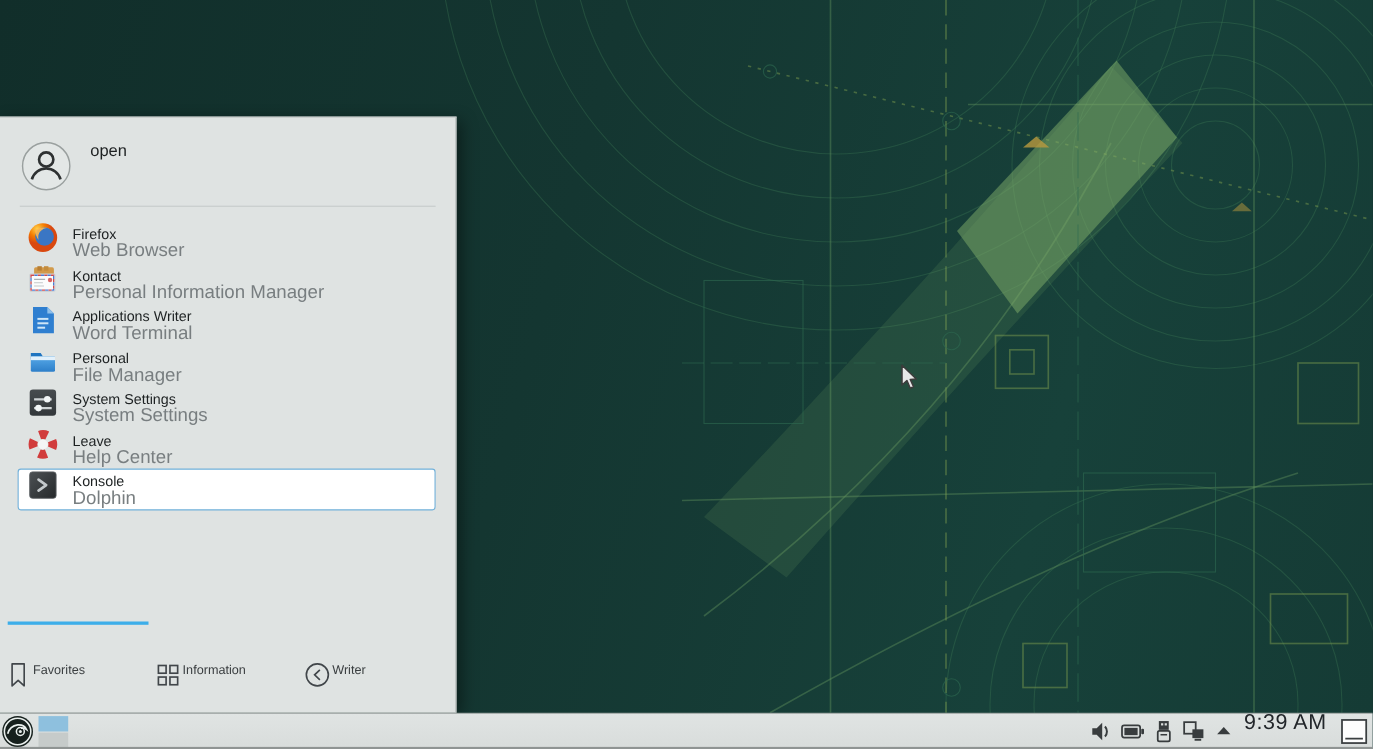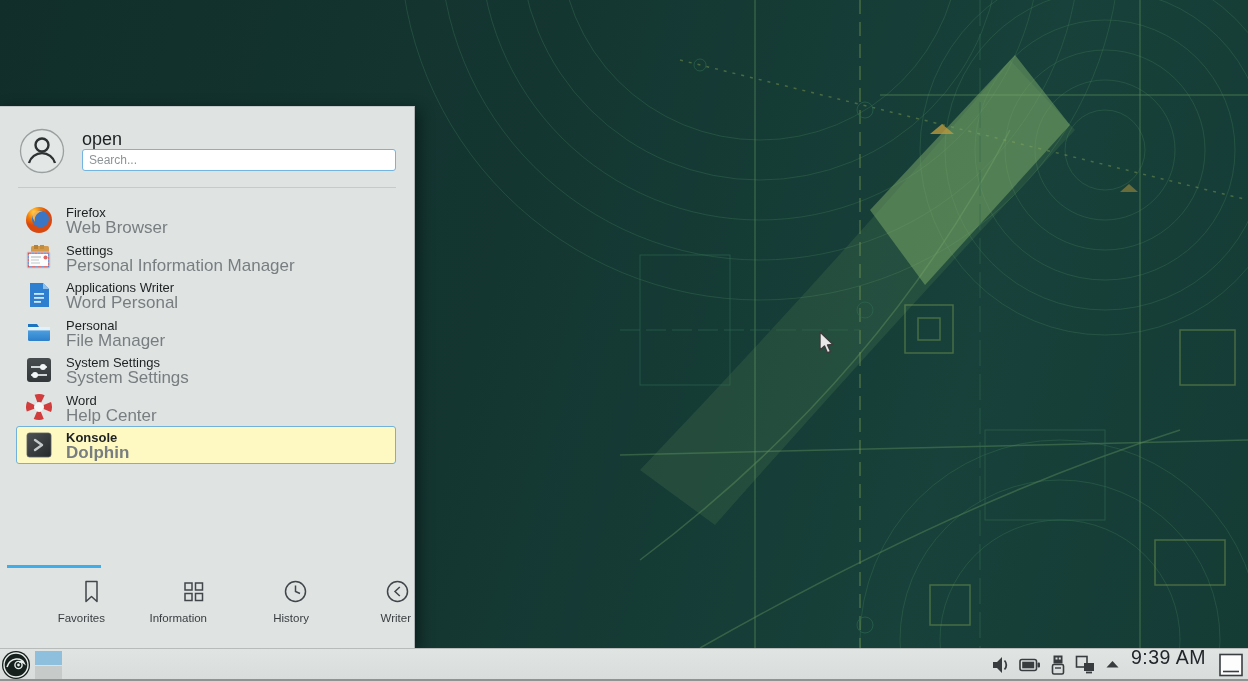--- a/index.html
+++ b/index.html
@@ -13,36 +13,36 @@
     background:linear-gradient(105deg,#112e2a 0%,#143631 40%,#17413a 75%,#153b35 100%);}
   .desktop svg{position:absolute;left:0;top:0;}
   
   .launcher{
     position:absolute;left:0;top:106px;width:415px;height:542px;
     background:#dfe3e2;border-right:1px solid #aeb4b4;border-top:1px solid #c2c7c7;
     box-shadow:4px 4px 14px rgba(0,0,0,.45);box-sizing:border-box;
   }
   .header{position:absolute;left:0;top:0;width:100%;height:80px;}
   .avatar{position:absolute;left:19px;top:21px;}
-  .username{position:absolute;left:82px;top:22px;font-size:18px;color:#1d2021;}
+  .username{position:absolute;left:82px;top:22px;font-size:15px;color:#1d2021;}
   .search{position:absolute;left:82px;top:42px;width:300px;height:20px;
     background:#fff;border:1.5px solid #74b4e0;border-radius:3px;
     font-size:12px;color:#444;padding:0 6px;outline:none;}
   .search::placeholder{color:#8d9496;}
   .sep{position:absolute;left:18px;top:80px;width:378px;height:1px;background:#c6cbca;}
   .app-list{position:absolute;left:0;top:94px;width:100%;}
-  .app-item{height:35.5px;margin:0 18px 0 16px;padding:0 0 0 8px;display:flex;align-items:center;
+  .app-item{height:35.5px;margin:0 18px 0 16px;padding:0 0 0 8px;display:flex;
     border:1px solid transparent;border-radius:3px;}
-  .app-item.selected{background:#fef9c3;border-color:#72b1da;font-weight:bold;}
+  .app-item.selected{background:#ffffff;border-color:#72b1da;}
   .app-icon{width:28px;height:28px;flex:0 0 28px;}
   .app-text{margin-left:13px;display:flex;flex-direction:column;justify-content:center;}
   .app-title{font-size:13px;color:#1d2122;line-height:15px;}
   .app-sub{font-size:17px;color:#787e80;line-height:13px;margin-top:1px;}
   .tab-bar{position:absolute;left:0;bottom:0;width:100%;height:83px;display:flex;padding:0 3px;box-sizing:border-box;}
-  .tab{flex:1;position:relative;display:flex;flex-direction:column;align-items:flex-end;cursor:default;}
+  .tab{flex:1;position:relative;display:flex;align-items:center;cursor:default;}
   .tab .indicator{position:absolute;top:0;left:4px;right:4px;height:3px;background:#3daee9;display:none;}
   .tab.active .indicator{display:block;}
   .tab .tab-icon{margin-top:13px;height:27px;}
   .tab .tab-label{font-size:11.5px;color:#3a3e40;margin-top:7px;}
   
   .taskbar{position:absolute;left:0;top:648px;width:1248px;height:33px;
     background:linear-gradient(#e0e4e3,#d8dcdb);border-top:1px solid #b7bcbb;box-sizing:border-box;
     display:flex;align-items:center;}
   .taskbar::after{content:"";position:absolute;left:0;bottom:0;width:100%;height:2px;background:#8f9493;}
   .kicker{width:30px;height:30px;margin-left:1px;}
@@ -118,21 +118,20 @@
 <div class="launcher">
   <div class="header">
     <span class="avatar">
       <svg width="46" height="46" viewBox="0 0 46 46">
         <circle cx="23" cy="23" r="21.5" fill="#e3e7e6" stroke="#9aa09f" stroke-width="1.3"></circle>
         <circle cx="23" cy="17" r="6.5" fill="none" stroke="#2e3132" stroke-width="2.4"></circle>
         <path d="M10,35 A13.5 13.5 0 0 1 36,35" fill="none" stroke="#2e3132" stroke-width="2.4"></path>
       </svg>
     </span>
     <div class="username">open</div>
-    <input class="search" type="text" placeholder="Search..." style="">
   </div>
   <div class="sep"></div>
 
   <div class="app-list">
   <div class="app-item">
     <span class="app-icon">
   <svg width="28" height="28" viewBox="0 0 28 28">
     <defs>
               <radialGradient id="fxo" cx="30%" cy="20%">
                 <stop offset="0%" stop-color="#ffd24d"></stop>
@@ -160,38 +159,38 @@
     <rect x="2" y="9" width="23" height="16" rx="1" fill="#fbfcfc" stroke="#c9ced0" stroke-width="0.8"></rect>
     <rect x="3.2" y="10.2" width="20.6" height="13.6" fill="none" stroke="#d34b4b" stroke-width="1.2" stroke-dasharray="3 3"></rect>
     <rect x="3.2" y="10.2" width="20.6" height="13.6" fill="none" stroke="#4b7dd3" stroke-width="1.2" stroke-dasharray="3 3" stroke-dashoffset="3"></rect>
     <line x1="6" y1="14" x2="16" y2="14" stroke="#aab0b2" stroke-width="1"></line>
     <line x1="6" y1="17" x2="14" y2="17" stroke="#c3c8ca" stroke-width="1"></line>
     <line x1="6" y1="20" x2="15" y2="20" stroke="#c3c8ca" stroke-width="1"></line>
     <circle cx="20.5" cy="14.5" r="2" fill="#d34b4b" opacity="0.85"></circle>
   </svg>
 </span>
     <span class="app-text">
-      <span class="app-title">Settings</span>
+      <span class="app-title">Kontact</span>
       <span class="app-sub">Personal Information Manager</span>
     </span>
   </div>
 
   <div class="app-item">
     <span class="app-icon">
   <svg width="28" height="28" viewBox="0 0 28 28">
     <path d="M5,2 h13 l6,6 v18 h-19 z" fill="#2f7fd0"></path>
     <path d="M18,2 l6,6 h-6 z" fill="#8fc0ea"></path>
     <rect x="9" y="12" width="10" height="1.8" fill="#cfe6f7"></rect>
     <rect x="9" y="16" width="10" height="1.8" fill="#cfe6f7"></rect>
     <rect x="9" y="20" width="7" height="1.8" fill="#cfe6f7"></rect>
   </svg>
 </span>
     <span class="app-text">
       <span class="app-title">Applications Writer</span>
-      <span class="app-sub">Word Personal</span>
+      <span class="app-sub">Word Terminal</span>
     </span>
   </div>
 
   <div class="app-item">
     <span class="app-icon">
   <svg width="28" height="28" viewBox="0 0 28 28">
     <defs>
               <linearGradient id="dfg" x1="0" y1="0" x2="0" y2="1">
                 <stop offset="0%" stop-color="#57a9e8"></stop>
                 <stop offset="100%" stop-color="#2d7fc9"></stop>
@@ -233,21 +232,21 @@
   <div class="app-item">
     <span class="app-icon">
   <svg width="28" height="28" viewBox="0 0 28 28">
     <g transform="rotate(-22.5 14 14)">
       <circle cx="14" cy="14" r="9" fill="none" stroke="#d13c3c" stroke-width="8" stroke-dasharray="7.1 7.1"></circle>
     </g>
     <circle cx="14" cy="14" r="4.5" fill="#f4f5f5"></circle>
   </svg>
 </span>
     <span class="app-text">
-      <span class="app-title">Word</span>
+      <span class="app-title">Leave</span>
       <span class="app-sub">Help Center</span>
     </span>
   </div>
 
   <div class="app-item selected">
     <span class="app-icon">
   <svg width="28" height="28" viewBox="0 0 28 28">
     <defs>
               <linearGradient id="kng" x1="0" y1="0" x2="1" y2="1">
                 <stop offset="0%" stop-color="#4c5154"></stop>
@@ -283,30 +282,20 @@
     <rect x="5" y="5" width="7" height="7"></rect>
             <rect x="15.5" y="5" width="7" height="7"></rect>
     <rect x="5" y="15.5" width="7" height="7"></rect>
             <rect x="15.5" y="15.5" width="7" height="7"></rect>
   </svg>
 </span>
     <span class="tab-label">Information</span>
   </div>
 
 
-  <div class="tab">
-
-    <span class="tab-icon">
-  <svg width="27" height="27" viewBox="0 0 27 27" fill="none" stroke="#41464a" stroke-width="1.5">
-    <circle cx="13.5" cy="13.5" r="10"></circle>
-    <path d="M13.5,7.5 V13.5 L18,15.5"></path>
-  </svg>
-</span>
-    <span class="tab-label">History</span>
-  </div>
 
   <div class="tab">
 
     <span class="tab-icon">
   <svg width="27" height="27" viewBox="0 0 27 27" fill="none" stroke="#41464a" stroke-width="1.5">
     <circle cx="13.5" cy="13.5" r="10"></circle>
     <path d="M15.8,9 L11,13.5 L15.8,18"></path>
   </svg>
 </span>
     <span class="tab-label">Writer</span>

